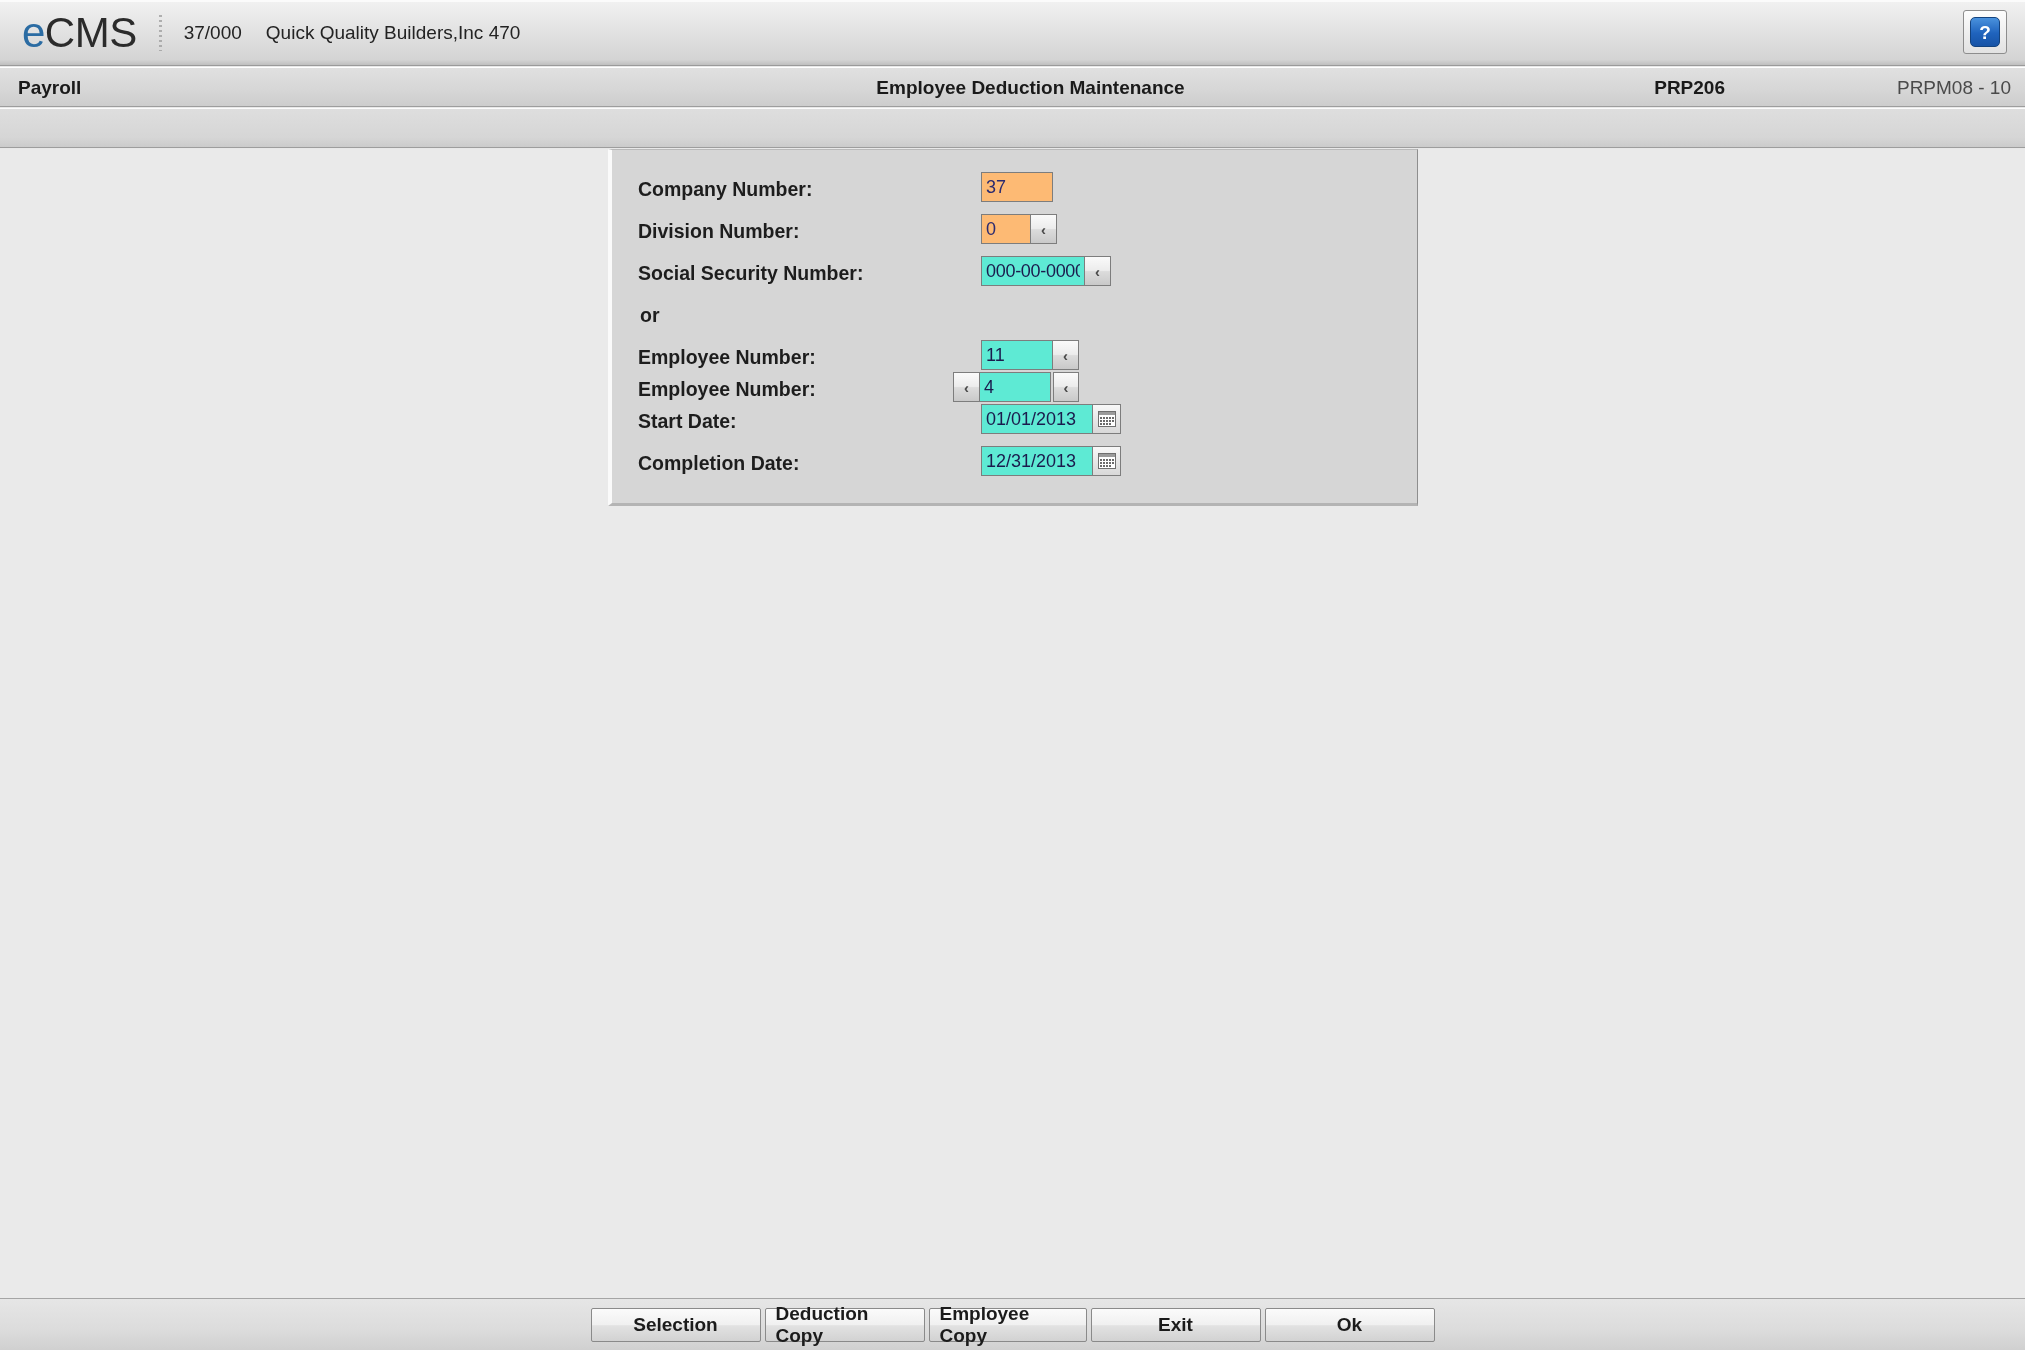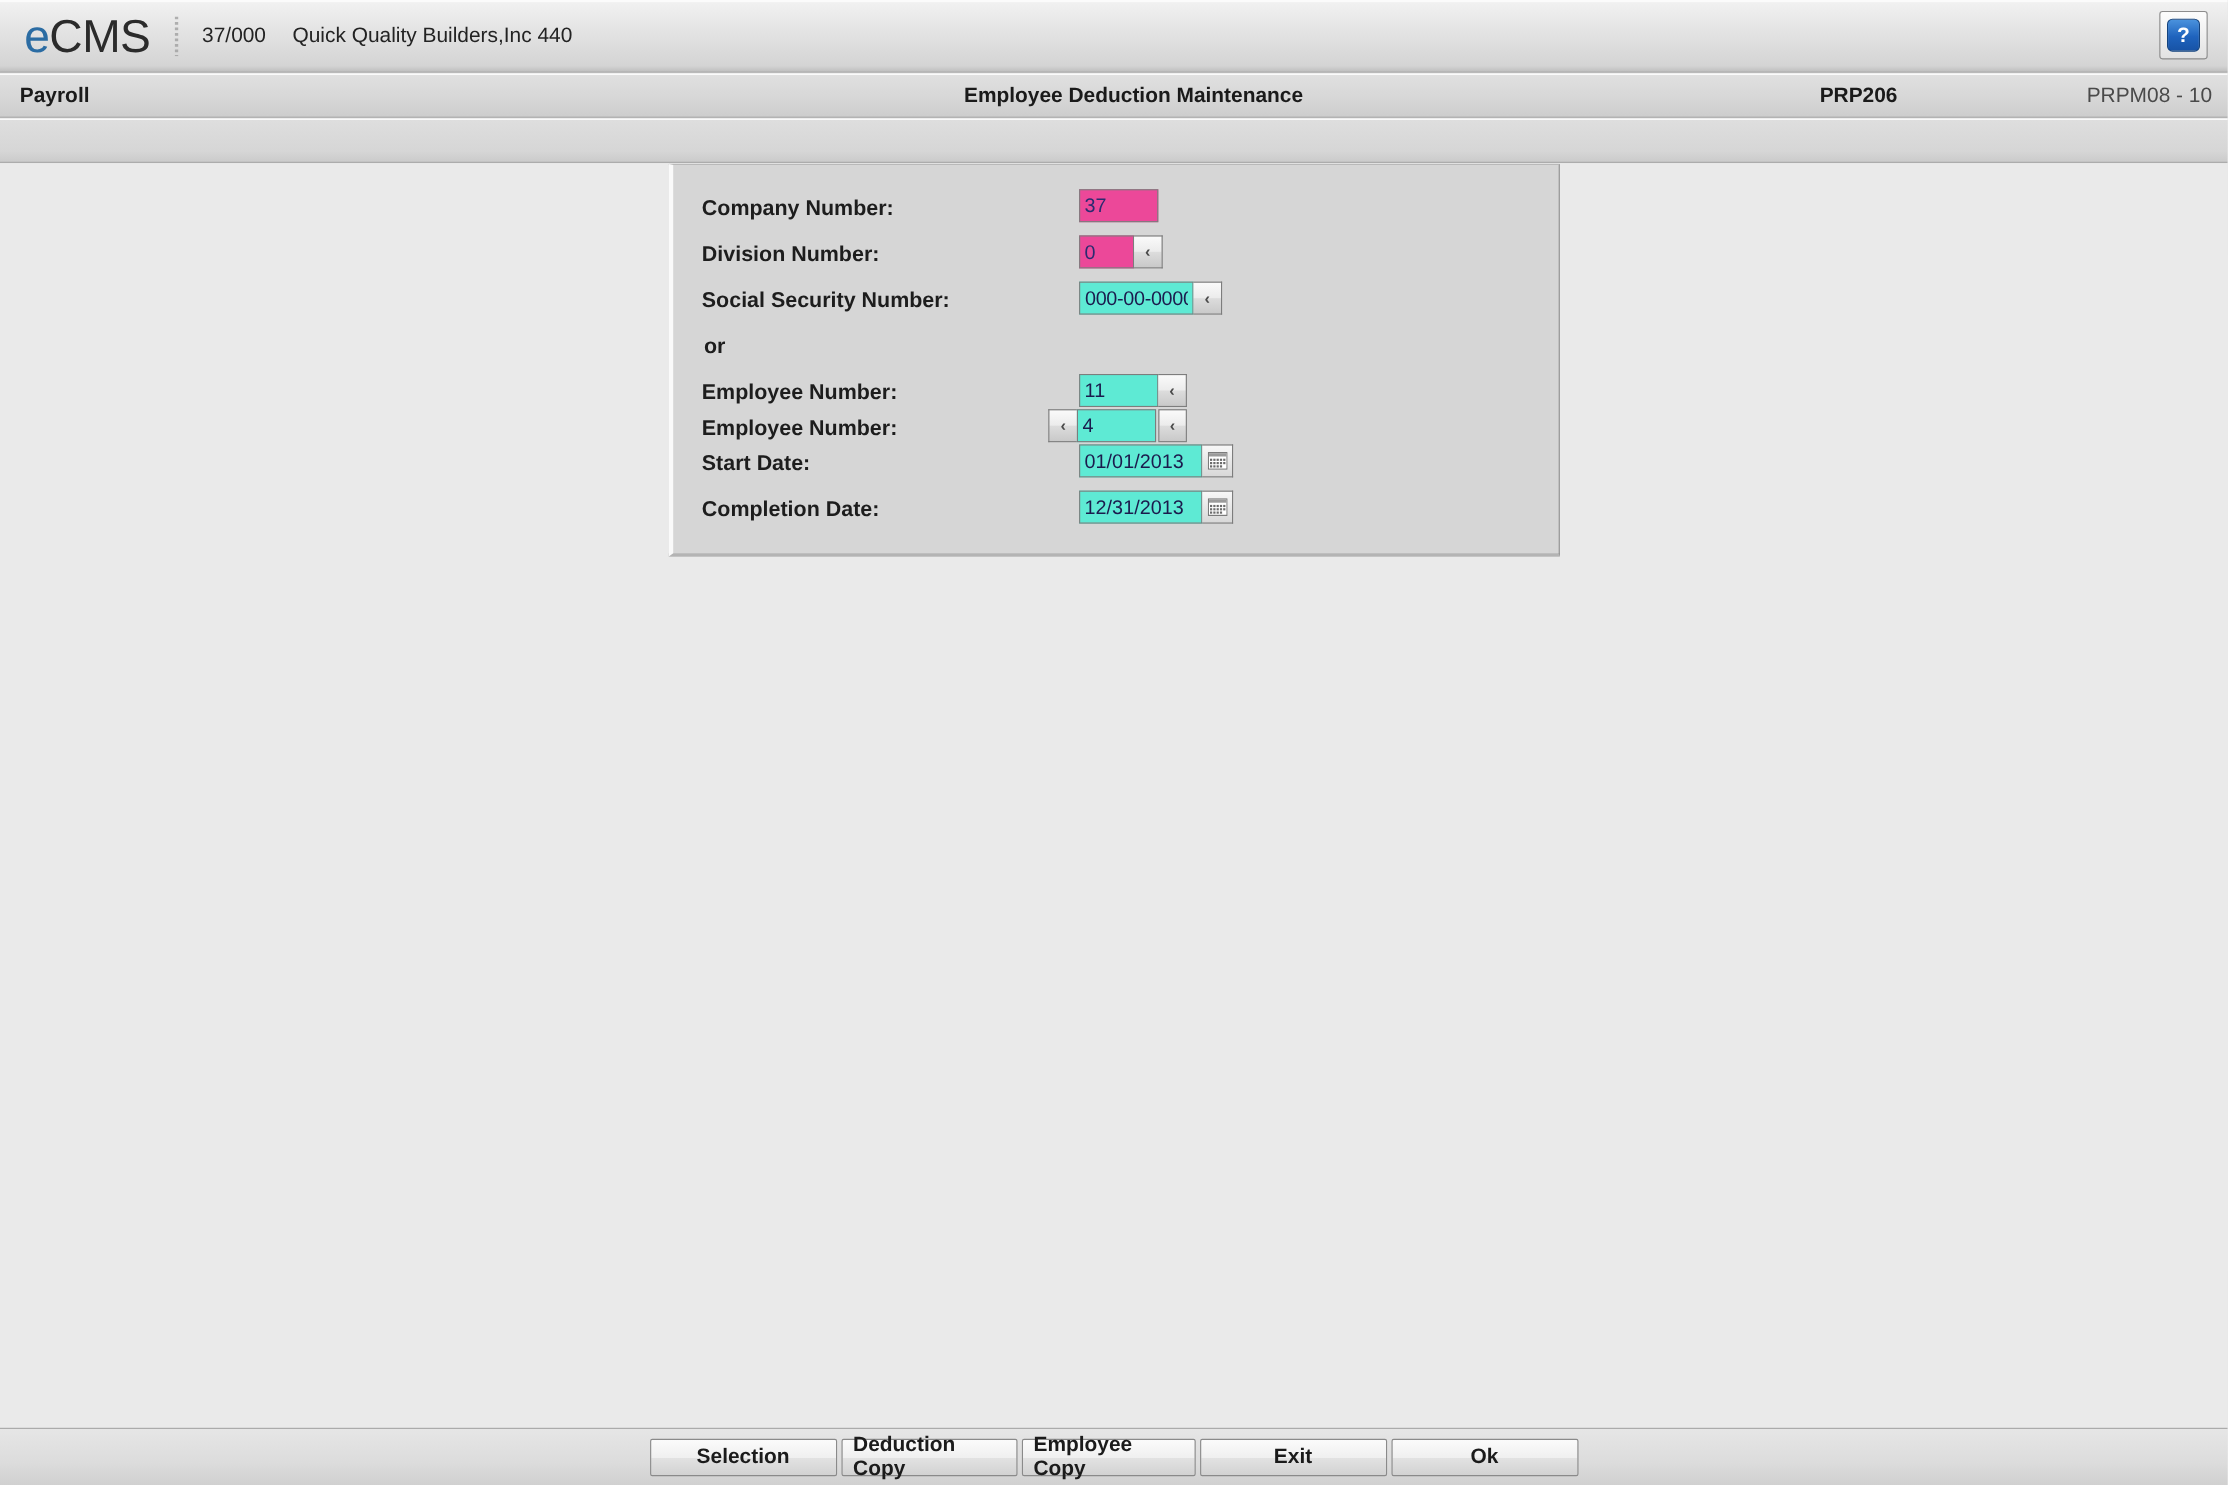--- a/index.html
+++ b/index.html
@@ -129,21 +129,21 @@
     border: 1px solid #7d7d7d;
     background: #5eead4;
     color: #1b1b4d;
     font-size: 18px;
     font-family: "Liberation Sans", sans-serif;
     padding: 0 4px;
     line-height: 28px;
     display: block;
     outline: none;
   }
-  .fld.readonly { background: #ec4899; color: #2b2b70; }
+  .fld.readonly { background: #fdba74; color: #2b2b70; }
   .fld.w-sm  { width: 50px; }
   .fld.w-md  { width: 72px; }
   .fld.w-ssn { width: 104px; letter-spacing: -0.3px; }
   .fld.w-date{ width: 112px; }
 
   
   .lk {
     width: 26px; height: 30px;
     background: linear-gradient(to bottom,#fafafa 0%,#ececec 48%,#dcdcdc 52%,#c9c9c9 100%);
     border: 1px solid #7d7d7d;
@@ -193,21 +193,21 @@
 </head>
 <body>
 
 <div class="brandbar">
   <div class="brandbar-top-hi"></div>
   <div class="logo">
     <span class="e">e</span><span class="cms">CMS</span>
   </div>
   <div class="dotsep"></div>
   <div class="co-code">37/000</div>
-  <div class="co-name">Quick Quality Builders,Inc 440</div>
+  <div class="co-name">Quick Quality Builders,Inc 470</div>
   <div class="help-btn">
     <div class="help-glyph">?</div>
   </div>
 </div>
 
 <div class="titlebar">
   <div class="tb-module">Payroll</div>
   <div class="tb-title">Employee Deduction Maintenance</div>
   <div class="tb-prog">PRP206</div>
   <div class="tb-screen">PRPM08 - 10</div>

